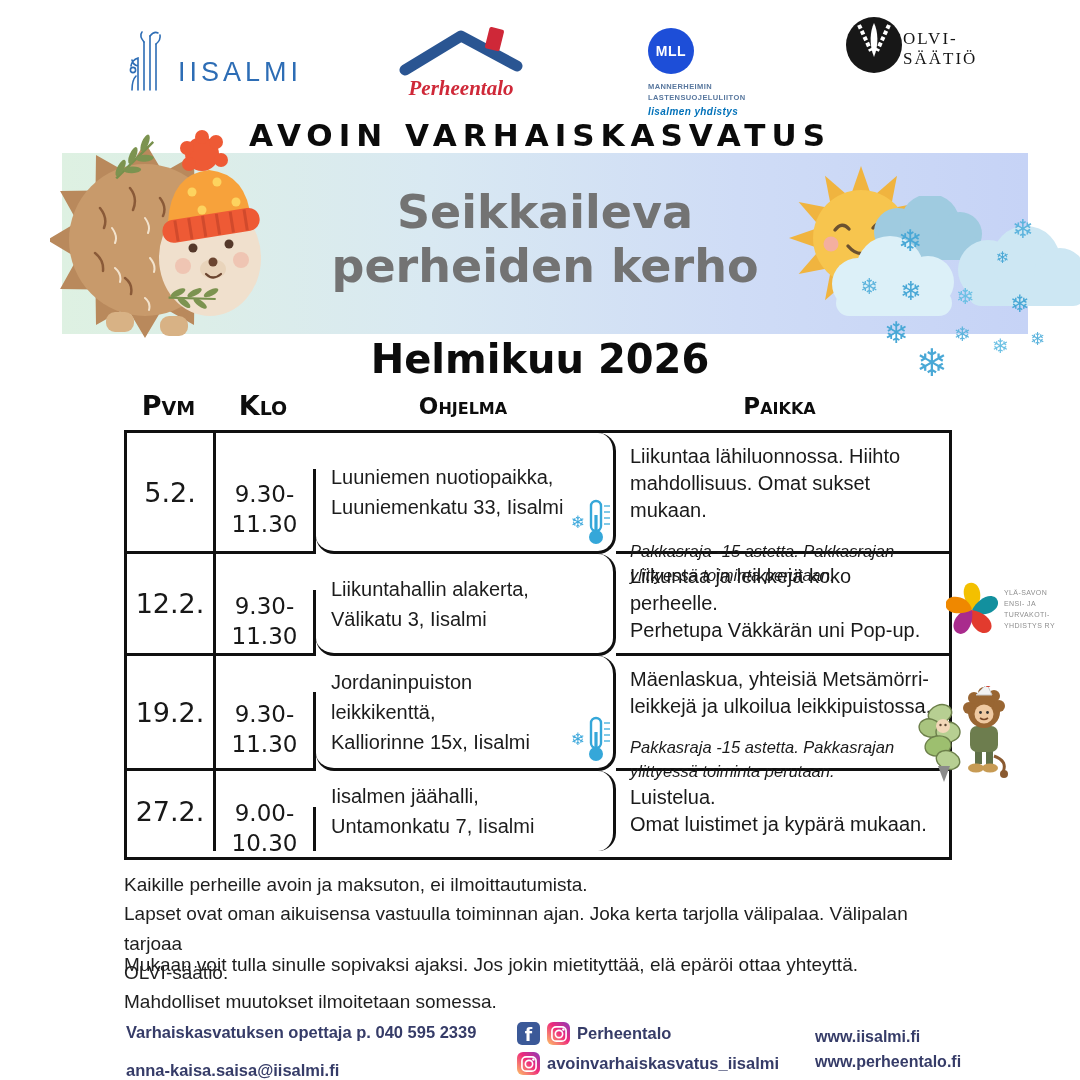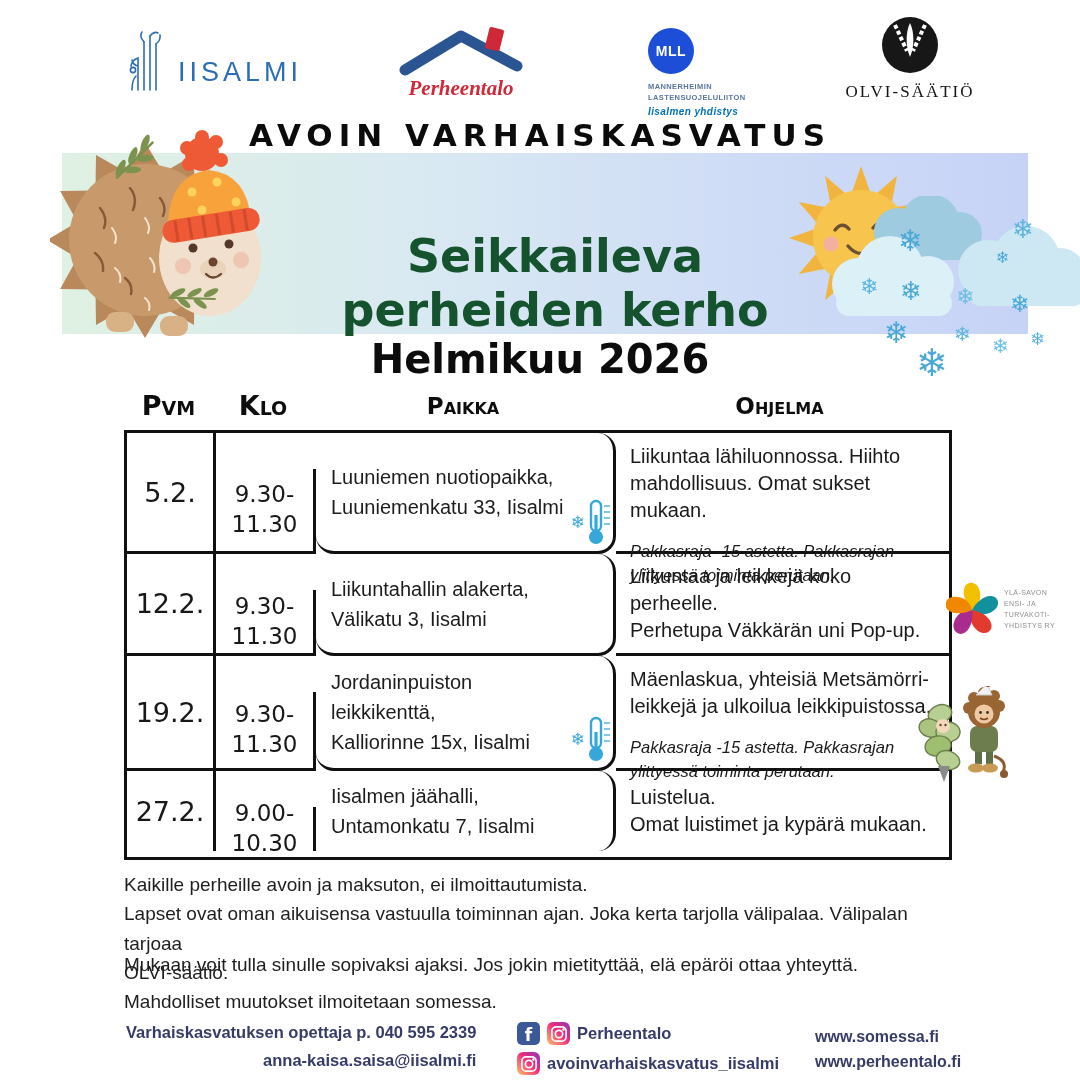--- a/index.html
+++ b/index.html
@@ -8,27 +8,27 @@
 
   
   .logo-iisalmi { position:absolute; left:124px; top:28px; display:flex; align-items:flex-end; gap:6px; }
   .logo-iisalmi .wordmark { color:#2d6db5; font-size:27px; letter-spacing:4px; margin-bottom:8px; font-family:"Liberation Sans",sans-serif; }
   .logo-perheentalo { position:absolute; left:396px; top:24px; width:130px; text-align:center; }
   .logo-perheentalo .wordmark { color:#cf2838; font-family:"Liberation Serif",serif; font-style:italic; font-weight:bold; font-size:21px; margin-top:-4px; }
   .logo-mll { position:absolute; left:648px; top:28px; width:120px; }
   .mll-badge { width:46px; height:46px; border-radius:50%; background:#1d4ed8; color:#fff; font-weight:bold; font-size:14px; display:flex; align-items:center; justify-content:center; letter-spacing:.5px; }
   .mll-lines { margin-top:7px; font-size:7.5px; font-weight:bold; color:#58779e; letter-spacing:.4px; line-height:1.5; }
   .mll-sub { font-size:10px; font-weight:bold; font-style:italic; color:#0071b9; }
-  .logo-olvi { position:absolute; left:845px; top:16px; width:130px; display:flex; flex-direction:column; align-items:center; }
+  .logo-olvi { position:absolute; left:845px; top:16px; width:130px; display:flex; flex-direction:row; align-items:center; }
   .logo-olvi .wordmark { font-family:"Liberation Serif",serif; font-size:17px; letter-spacing:2px; color:#151515; margin-top:4px; }
 
   
   .top-title { position:absolute; left:0; top:117px; width:100%; text-align:center; font-family:"DejaVu Sans",sans-serif; font-weight:800; font-size:31px; letter-spacing:6px; color:#0b0b0b; }
   .banner { position:absolute; left:62px; top:153px; width:966px; height:181px; background:linear-gradient(90deg,#def1e2 0%,#d9e9f2 38%,#cfdcf6 70%,#c6d3f6 100%); }
-  .banner-title { position:absolute; left:72px; top:185px; width:966px; text-align:center; font-family:"DejaVu Sans",sans-serif; font-weight:800; font-size:46px; line-height:1.18; color:#14532d; white-space:pre-line;margin-top:44px; }
+  .banner-title { position:absolute; left:62px; top:185px; width:966px; text-align:center; font-family:"DejaVu Sans",sans-serif; font-weight:800; font-size:46px; line-height:1.18; color:#737373; white-space:pre-line; }
   .month-title { position:absolute; left:0; top:336px; width:1080px; text-align:center; font-family:"DejaVu Sans",sans-serif; font-weight:700; font-size:40px; color:#0c0c0c; }
 
   
   .hedgehog { position:absolute; left:50px; top:128px; width:242px; height:212px; }
 
   
   .sun { position:absolute; left:786px; top:163px; width:150px; height:150px; }
   .clouds { position:absolute; left:826px; top:196px; width:260px; height:160px; }
   .flake { position:absolute; font-family:"DejaVu Sans",sans-serif; line-height:1; }
 
@@ -54,21 +54,21 @@
   .ylasavo { position:absolute; left:946px; top:580px; display:flex; align-items:center; gap:6px; }
   .ylasavo .txt { font-size:7px; color:#8e8e8e; letter-spacing:.4px; line-height:1.55; white-space:pre-line; }
   .characters { position:absolute; left:918px; top:686px; width:100px; height:100px; }
 
   
   .info-p { position:absolute; left:124px; width:836px; font-size:19px; color:#1e1e1e; line-height:1.55; white-space:pre-line; }
   .p1 { top:870px; } .p2 { top:950px; } .p3 { top:987px; }
 
   
   .contact-left { position:absolute; left:126px; top:1023px; color:#363c68; font-weight:bold; font-size:16.5px; }
-  .contact-left div + div { margin-top:9px;text-align:right; }
+  .contact-left div + div { margin-top:19px; }
   .contact-social { position:absolute; left:517px; top:1022px; color:#363c68; font-weight:bold; font-size:16.5px; }
   .soc-row { display:flex; align-items:center; gap:7px; }
   .soc-row + .soc-row { margin-top:7px; }
   .fb-icon { width:23px; height:23px; border-radius:5px; background:#3b5998; color:#fff; font-weight:bold; font-size:17px; display:flex; align-items:flex-end; justify-content:center; line-height:1.1; font-family:"DejaVu Sans",sans-serif; }
   .ig-icon { width:23px; height:23px; border-radius:6px; background:linear-gradient(45deg,#fdc468 0%,#ee2a7b 55%,#8a3ab9 100%); display:flex; align-items:center; justify-content:center; }
   .contact-web { position:absolute; left:815px; top:1028px; color:#363c68; font-weight:bold; font-size:16px; }
   .contact-web div + div { margin-top:7px; }
 </style>
 </head>
 <body>
@@ -241,22 +241,22 @@
   <span class="flake" style="left:954px; top:324px; font-size:20px; color:#5db4dd;">❄</span>
   <span class="flake" style="left:992px; top:336px; font-size:20px; color:#6bc0e4;">❄</span>
   <span class="flake" style="left:916px; top:344px; font-size:38px; color:#49a8d6;">❄</span>
   <span class="flake" style="left:1030px; top:330px; font-size:18px; color:#5db4dd;">❄</span>
 
   <div class="month-title">Helmikuu 2026</div>
 
   <div class="sched-headers">
     <div class="hd-big">Pvm</div>
     <div class="hd-big">Klo</div>
+    <div class="hd-sm">Ohjelma</div>
     <div class="hd-sm">Paikka</div>
-    <div class="hd-sm">Ohjelma</div>
   </div>
 
   <div class="sched">
 
     <div class="cell c-date">5.2.</div>
     <div class="cell c-time">9.30-
 11.30</div>
     <div class="cell c-place">
       <span>Luuniemen nuotiopaikka,
 Luuniemenkatu 33, Iisalmi</span>
@@ -404,17 +404,17 @@
           <rect x="3.5" y="3.5" width="17" height="17" rx="5" fill="none" stroke="#fff" stroke-width="2"></rect>
           <circle cx="12" cy="12" r="4.4" fill="none" stroke="#fff" stroke-width="2"></circle>
           <circle cx="17.3" cy="6.7" r="1.5" fill="#fff"></circle>
         </svg>
       </span>
       <span>avoinvarhaiskasvatus_iisalmi</span>
     </div>
   </div>
 
   <div class="contact-web">
-    <div>www.somessa.fi</div>
+    <div>www.iisalmi.fi</div>
     <div>www.perheentalo.fi</div>
   </div>
 
 </div>
 
 </body></html>

